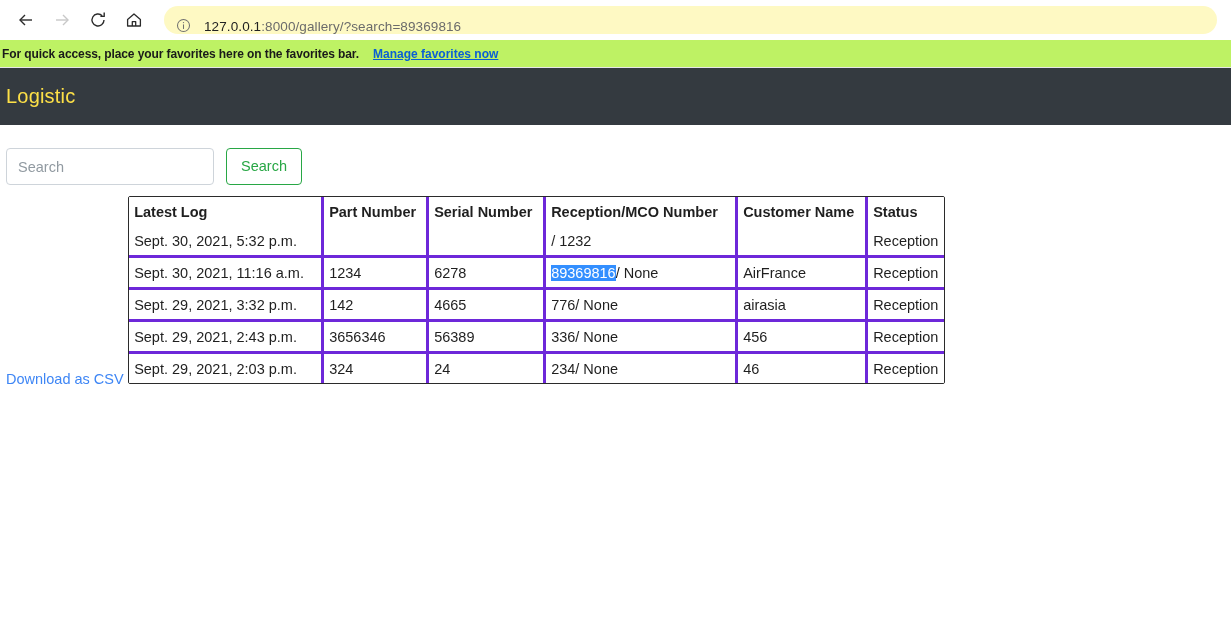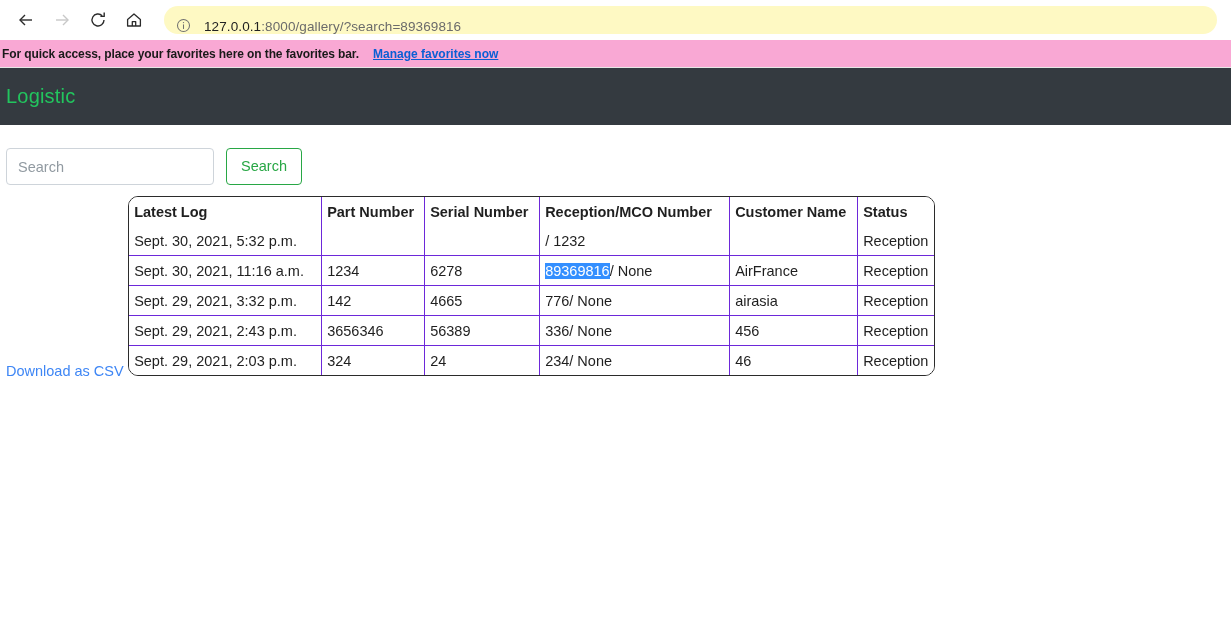--- a/index.html
+++ b/index.html
@@ -61,21 +61,21 @@
     font-size: 13.5px;
     color: #6b6b6b;
     white-space: nowrap;
     letter-spacing: 0.1px;
   }
   .url-host { color: #222222; }
 
   
   .favorites-bar {
     height: 28px;
-    background: #f9a8d4;
+    background: #bef264;
     display: flex;
     align-items: center;
     padding: 0 2px;
     box-sizing: border-box;
     border-bottom: 1px solid #e6e6e6;
     text-align: center;
   }
   .fav-text {
     font-size: 12px;
     color: #1a1a1a;
@@ -99,21 +99,21 @@
   }
   .navbar {
     background: #343a40;
     height: 57px;
     display: flex;
     align-items: center;
     padding: 0 6px;
     box-sizing: border-box;
   }
   .navbar-brand {
-    color: #22c55e;
+    color: #fde047;
     font-size: 20px;
     letter-spacing: 0.2px;
   }
 
   .content {
     padding: 0 6px;
   }
   .search-row {
     display: flex;
     align-items: center;
@@ -156,32 +156,32 @@
     font-size: 14.5px;
     text-decoration: none;
     cursor: pointer;
   }
 
   
   .table-wrap {
     margin-top: 11px;
     display: inline-block;
     border: 1px solid #2b2b2b;
-    border-radius: 10px;
+    border-radius: 2px;
     overflow: hidden;
   }
   table.log-table {
     border-collapse: collapse;
     font-size: 14.5px;
     color: #1f1f1f;
     background: #ffffff;
   }
   table.log-table th,
   table.log-table td {
-    border: 1px solid #6d28d9;
+    border: 3px solid #6d28d9;
     padding: 4px 5px;
     text-align: left;
     white-space: nowrap;
     height: 21px;
     vertical-align: middle;
   }
   table.log-table th {
     font-weight: bold;
   }
   table.log-table tr > *:first-child { border-left: none; }

